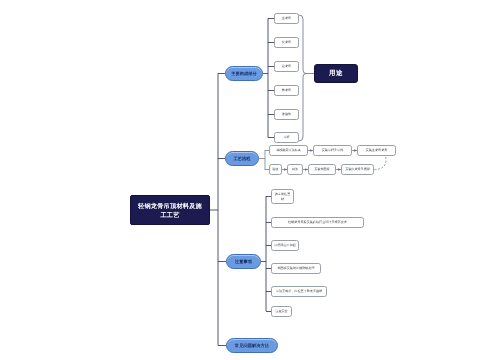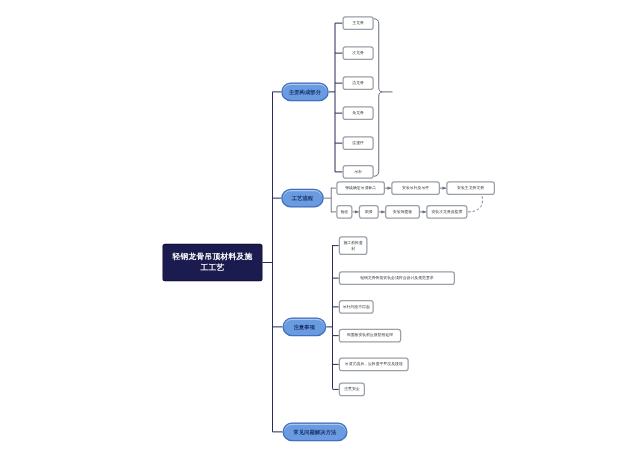--- a/index.html
+++ b/index.html
@@ -137,20 +137,23 @@
   <div class="node leaf" style="left:274px;top:85px;width:25px;height:11px;">
     <span>角龙骨</span>
   </div>
   <div class="node leaf" style="left:274px;top:109px;width:25px;height:11px;">
     <span>连接件</span>
   </div>
   <div class="node leaf" style="left:274px;top:132px;width:25px;height:11px;">
     <span>吊杆</span>
   </div>
 
+  <div class="node dark" style="left:314px;top:64px;width:44px;height:19px;">
+    <span>用途</span>
+  </div>
 
   <div class="node leaf" style="left:269px;top:145px;width:39px;height:11px;">
     <span>弹线确定吊顶标高</span>
   </div>
   <div class="node leaf" style="left:313px;top:145px;width:39px;height:11px;">
     <span>安装吊杆及吊件</span>
   </div>
   <div class="node leaf" style="left:357px;top:145px;width:39px;height:11px;">
     <span>安装主龙骨龙骨</span>
   </div>

